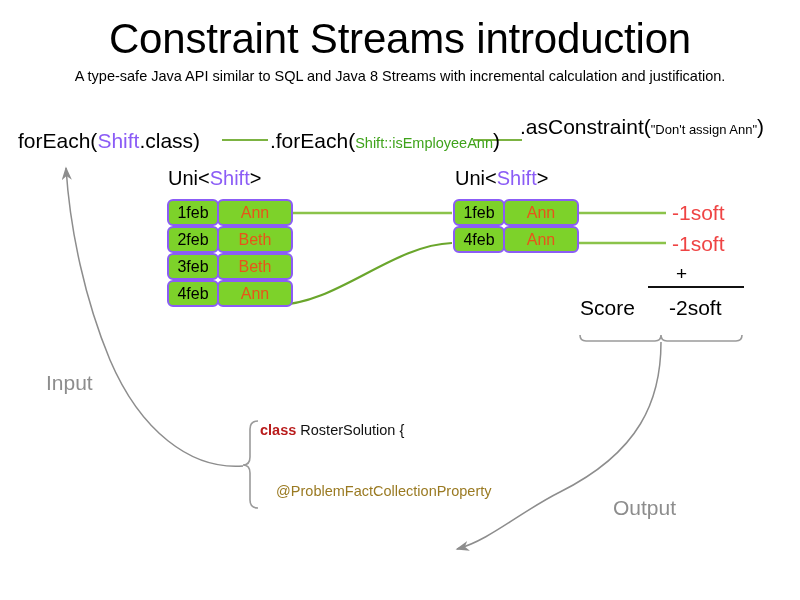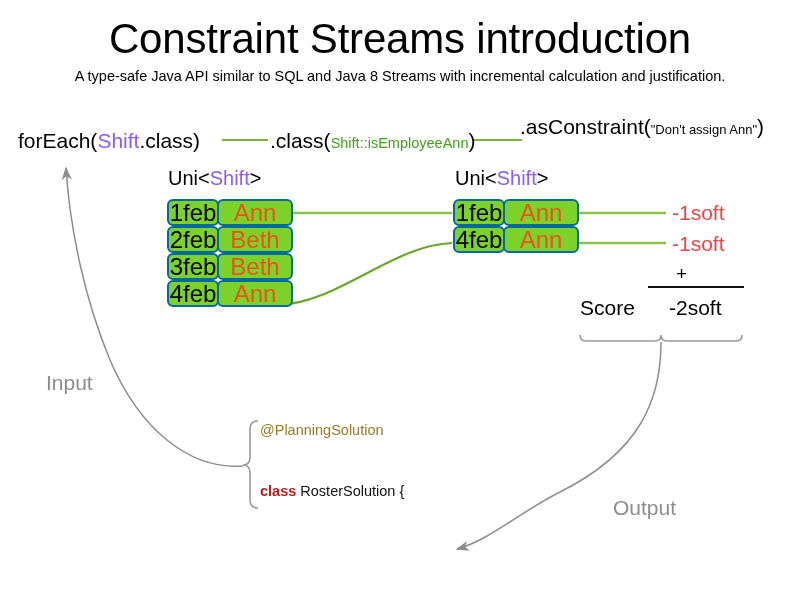--- a/index.html
+++ b/index.html
@@ -74,28 +74,28 @@
   #uni-left  { left: 168px; top: 166px; }
   #uni-right { left: 455px; top: 166px; }
 
   
   .fact-row {
     display: flex;
     align-items: stretch;
     height: 27px;
   }
   .cell {
-    border: 2px solid #0369a1;
+    border: 2px solid #8b5cf6;
     border-radius: 6px;
     background: #7ed321;
     background: #7dd22a;
     display: flex;
     align-items: center;
     justify-content: center;
-    font-size: 24px;
+    font-size: 16px;
     line-height: 19px;
     box-sizing: border-box;
   }
   .cell-date {
     width: 52px;
     color: #000;
     margin-right: -2px;
   }
   .cell-name {
     width: 76px;
@@ -190,21 +190,21 @@
              Q250,465 250,473 L250,500 Q250,508 258,508" fill="none" stroke="#9a9a9a" stroke-width="1.6"></path>
 
     <path d="M243,466 C190,470 140,430 110,360 C85,300 70,230 66,168" fill="none" stroke="#8d8d8d" stroke-width="1.5" marker-end="url(#arrow-gray)"></path>
   </svg>
 
   <div class="abs" id="title">Constraint Streams introduction</div>
   <div class="abs" id="subtitle">A type-safe Java API similar to SQL and Java 8 Streams with incremental calculation and justification.</div>
 
   <div class="abs" id="pipeline">
     <span><span>forEach(</span><span class="green-type">Shift</span><span>.class)</span></span>
-    <span id="filter-call" style="margin-left:64px;"><span>.class(</span><span class="lambda-ref">Shift::isEmployeeAnn</span><span>)</span></span>
+    <span id="filter-call" style="margin-left:64px;"><span>.forEach(</span><span class="lambda-ref">Shift::isEmployeeAnn</span><span>)</span></span>
   </div>
 
   <div class="abs" id="penalize-block">
     <div><span>.asConstraint(</span><span class="small-str">"Don't assign Ann"</span><span>)</span></div>
   </div>
 
   <div class="abs uni-caption" id="uni-left"><span>Uni&lt;</span><span class="green-type">Shift</span><span>&gt;</span></div>
 
   <div class="abs uni-caption" id="uni-right"><span>Uni&lt;</span><span class="green-type">Shift</span><span>&gt;</span></div>
 
@@ -242,22 +242,22 @@
   <div class="abs soft-label" id="soft-2">-1soft</div>
   <div class="abs" id="plus-sign">+</div>
   <div class="abs" id="sum-rule"></div>
   <div class="abs" id="score-word">Score</div>
   <div class="abs" id="score-total">-2soft</div>
 
   <div class="abs flow-label" id="input-label">Input</div>
   <div class="abs flow-label" id="output-label">Output</div>
 
   <div class="abs" id="code">
-    <div class="code-line"><span class="ann">@PlanningSolution</span></div>
     <div class="code-line"><span class="kw">class</span><span class="cls"> RosterSolution {</span></div>
+    <div class="code-line"><span class="ann">    @ProblemFactCollectionProperty</span></div>
     
     
     
     
     
     
     
   </div>
 
 </div>

